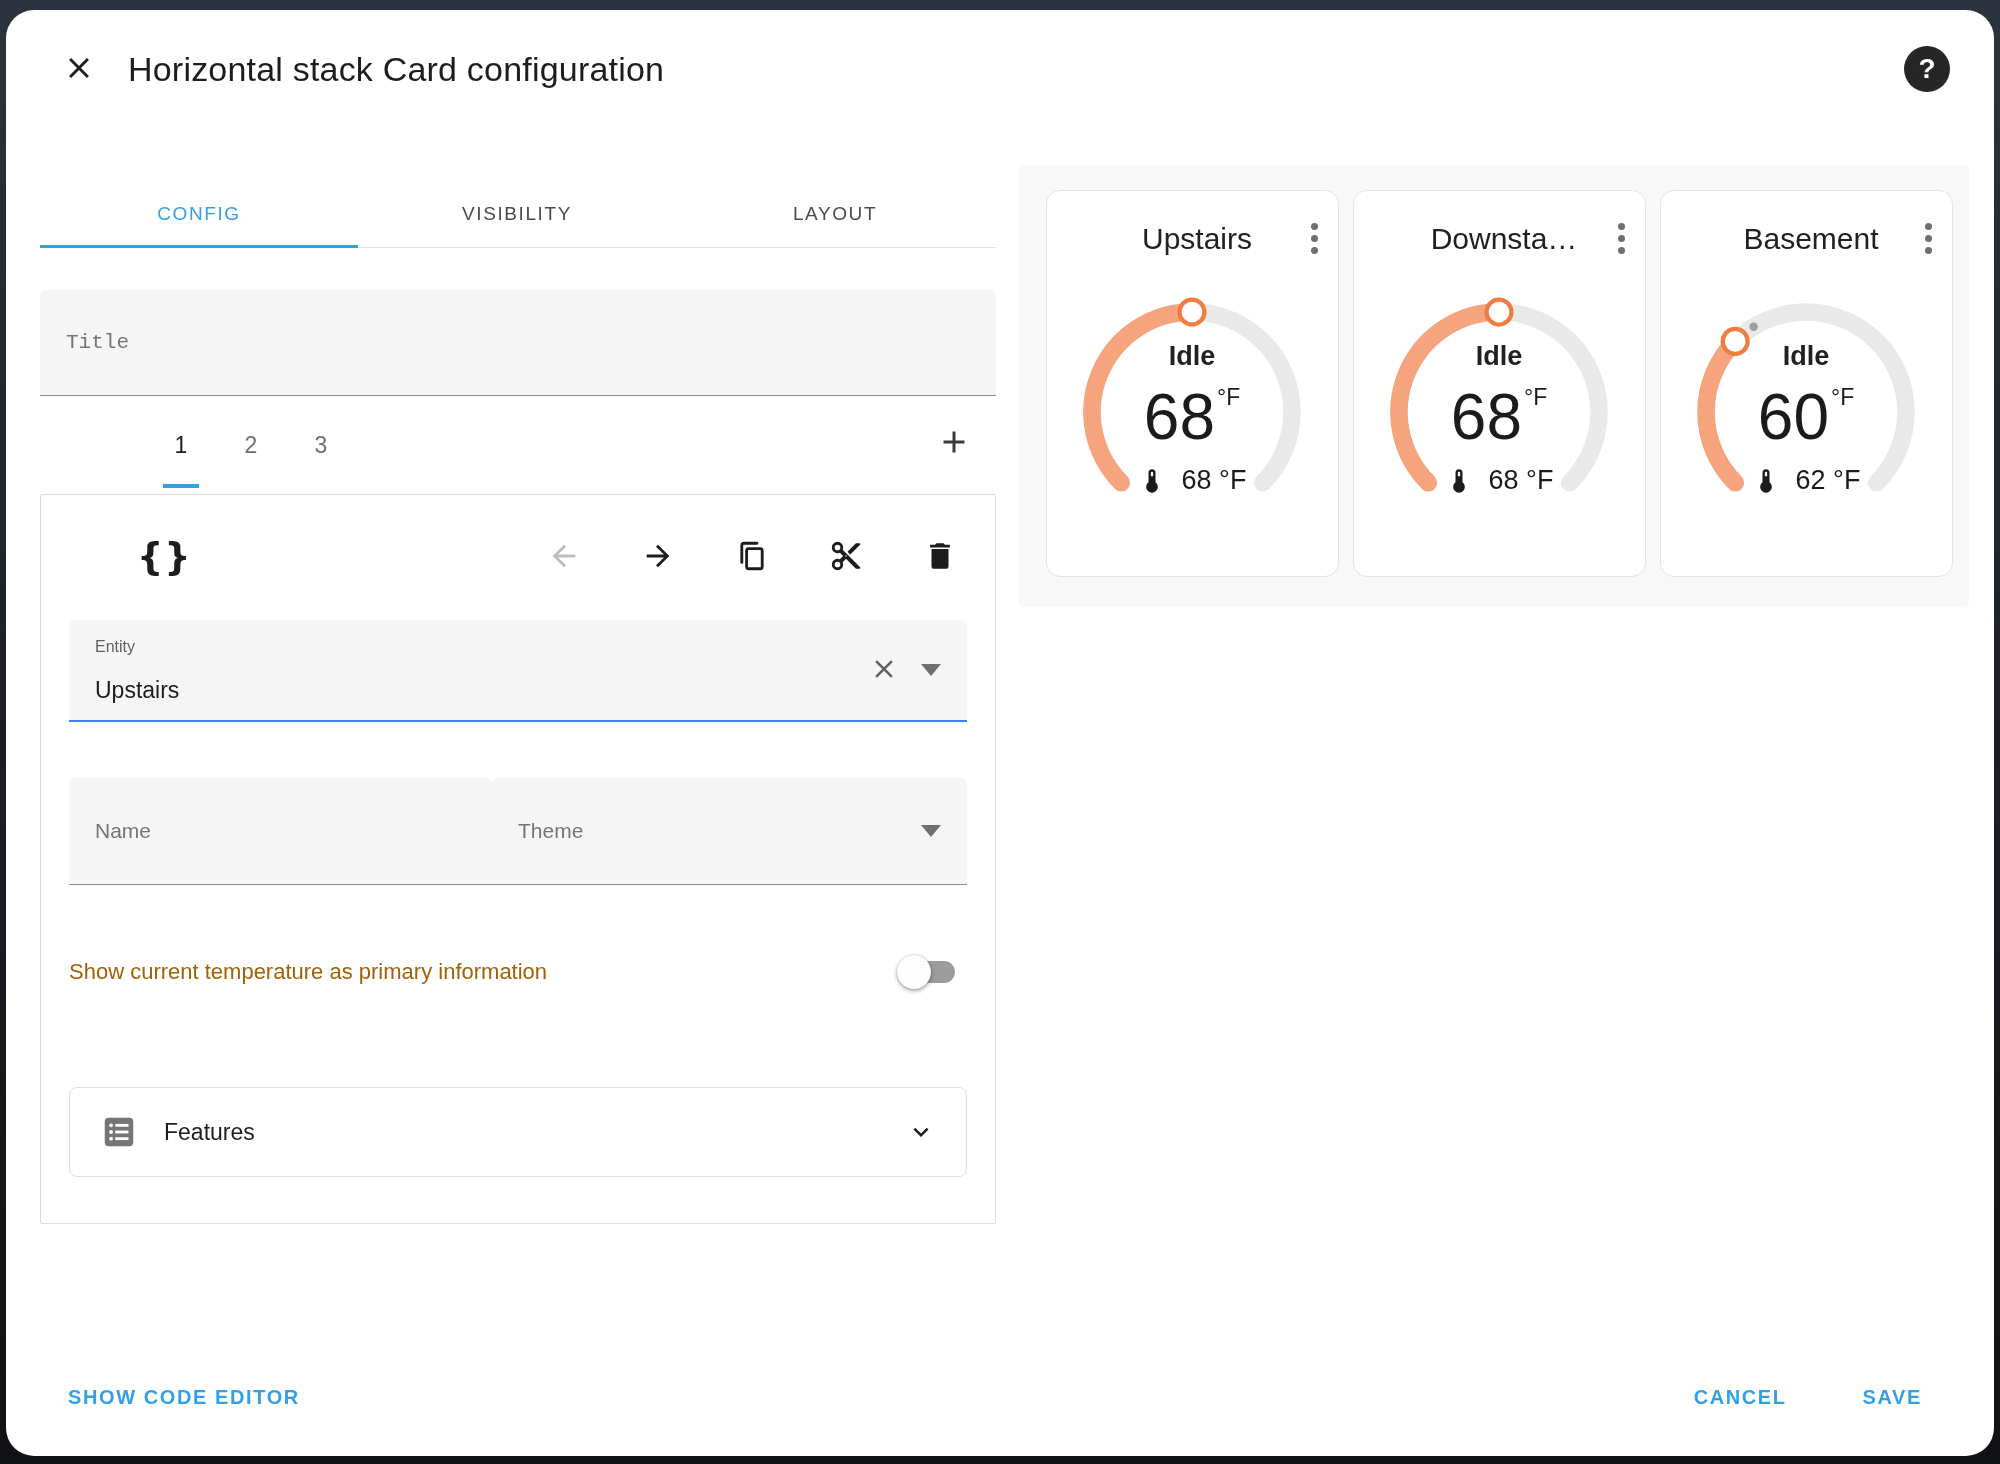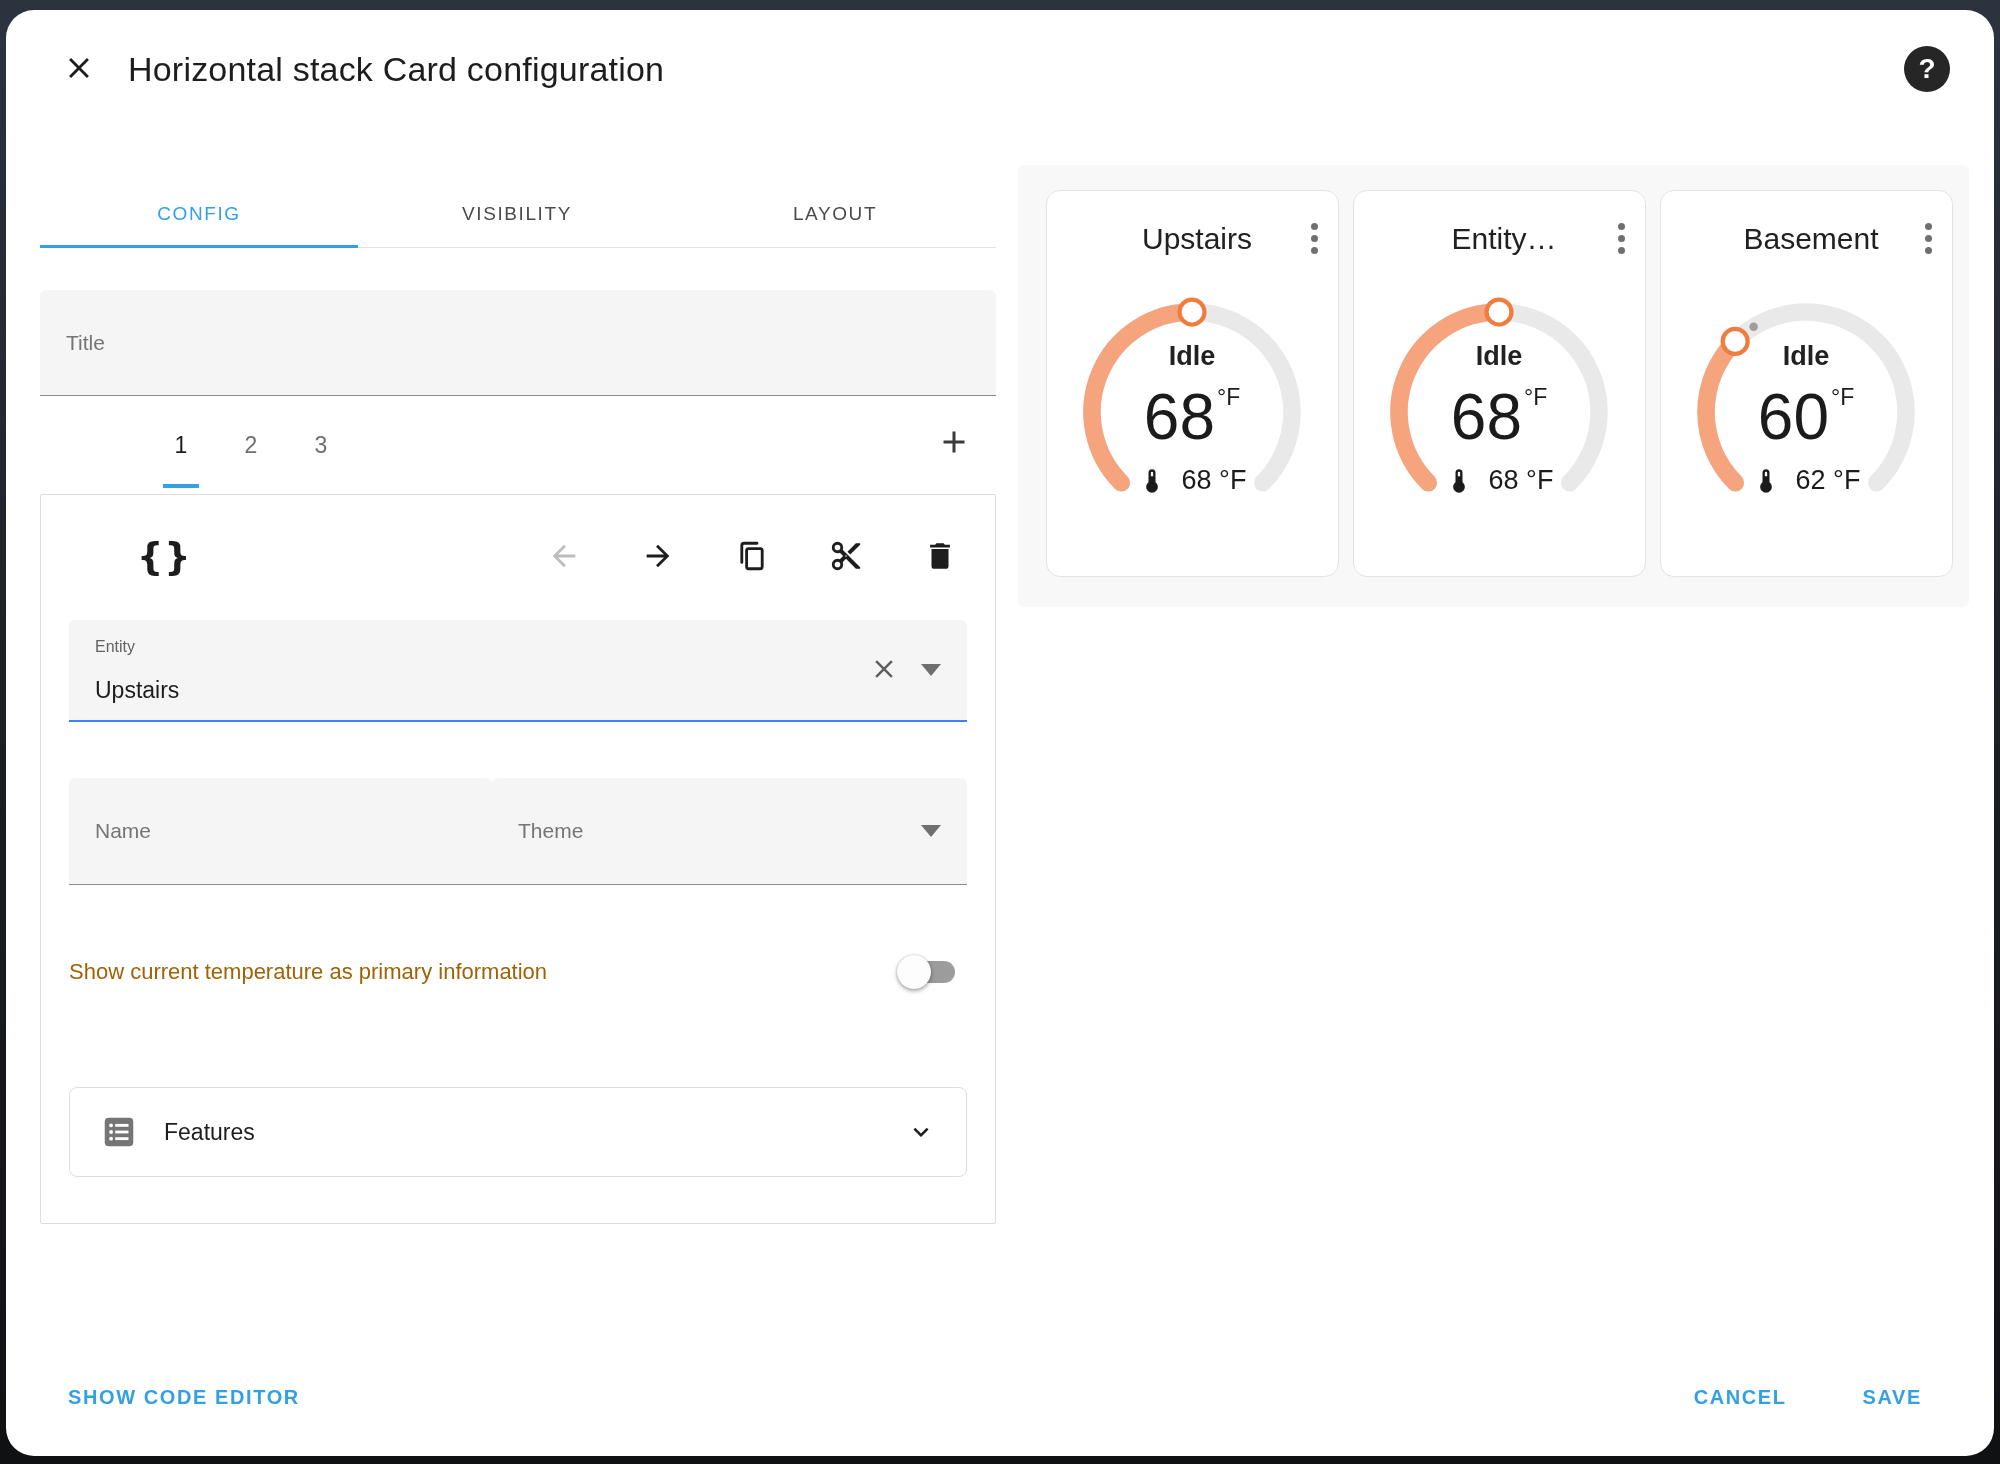--- a/index.html
+++ b/index.html
@@ -51,21 +51,21 @@
     content: ""; position: absolute; left: 0; right: 0; bottom: -1px;
     height: 3px; background: #34a0e4;
   }
 
   
   .title-field {
     margin-top: 42px; width: 100%; height: 106px;
     background: #f5f5f5; border: none; border-bottom: 1px solid #8c8c8c;
     border-radius: 6px 6px 0 0;
     font-size: 21px; color: #1d1d1d; padding: 0 26px;
-    font-family: Liberation Sans, sans-serif;
+    font-family: Liberation Mono, monospace;
   }
   .title-field::placeholder { color: #757575; }
 
   
   .pages-row { position: relative; height: 98px; display: flex; align-items: center; }
   .page-tab {
     background: none; border: none; cursor: pointer;
     font-size: 23px; color: #6f6f6f; width: 70px; text-align: center;
     position: relative; height: 100%;
     font-family: "Liberation Sans", sans-serif;
@@ -348,21 +348,21 @@
               <svg viewBox="0 0 24 24">
                   <path fill="#1b1b1b" d="M15 13V5a3 3 0 0 0-6 0v8a5 5 0 1 0 6 0m-3-9a1 1 0 0 1 1 1v3h-2V5a1 1 0 0 1 1-1z"></path>
                 </svg>
               <span>68 °F</span>
             </div>
           </div>
         </div>
 
         <div class="thermo-card">
           <div class="card-header">
-            <span class="card-title">Entity…</span>
+            <span class="card-title">Downsta…</span>
             <button class="icon-btn menu-btn">
                 <i></i>
                 <i></i>
                 <i></i>
               </button>
           </div>
           <div class="gauge-wrap">
             <svg viewBox="0 0 100 100">
                 <path d="M 21.7157287525381 78.2842712474619 A 40 40 0 1 1 78.28427124746193 78.28427124746187" fill="none" stroke="#e9e9e9" stroke-width="7" stroke-linecap="round"></path>
                 <path d="M 21.7157287525381 78.2842712474619 A 40 40 0 0 1 49.99999999999999 10" fill="none" stroke="#f5a47e" stroke-width="7" stroke-linecap="round"></path>

